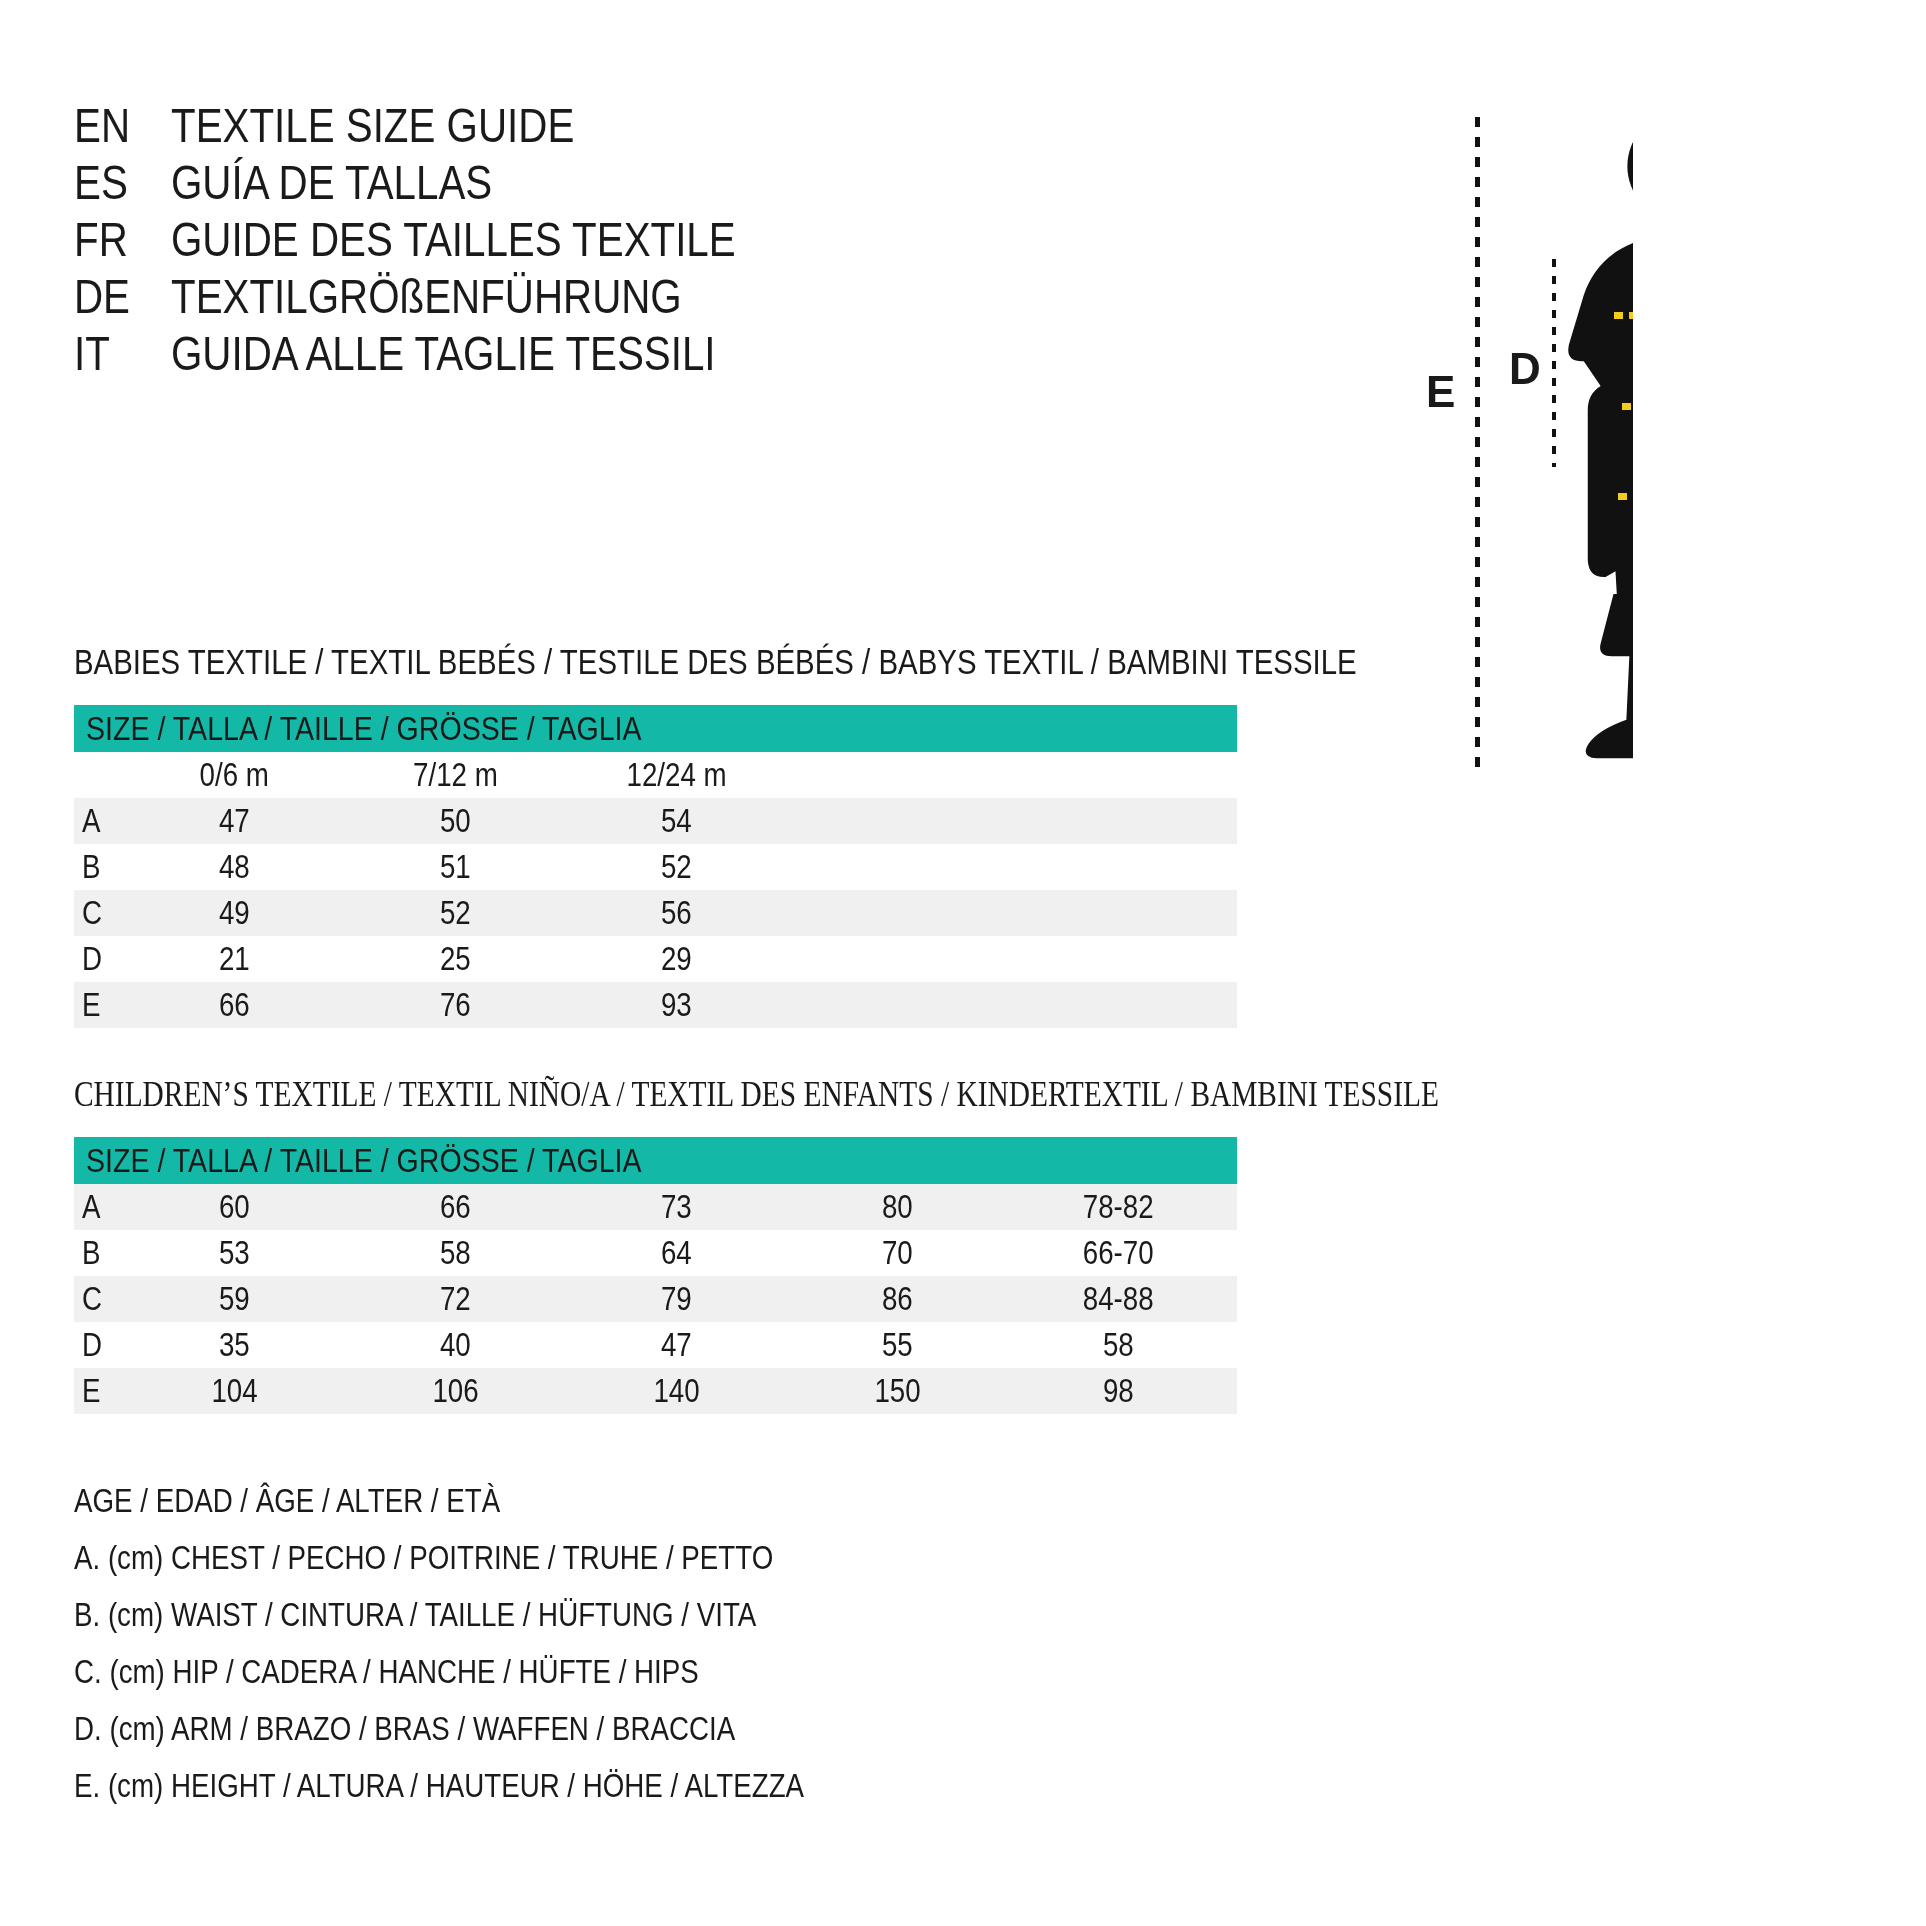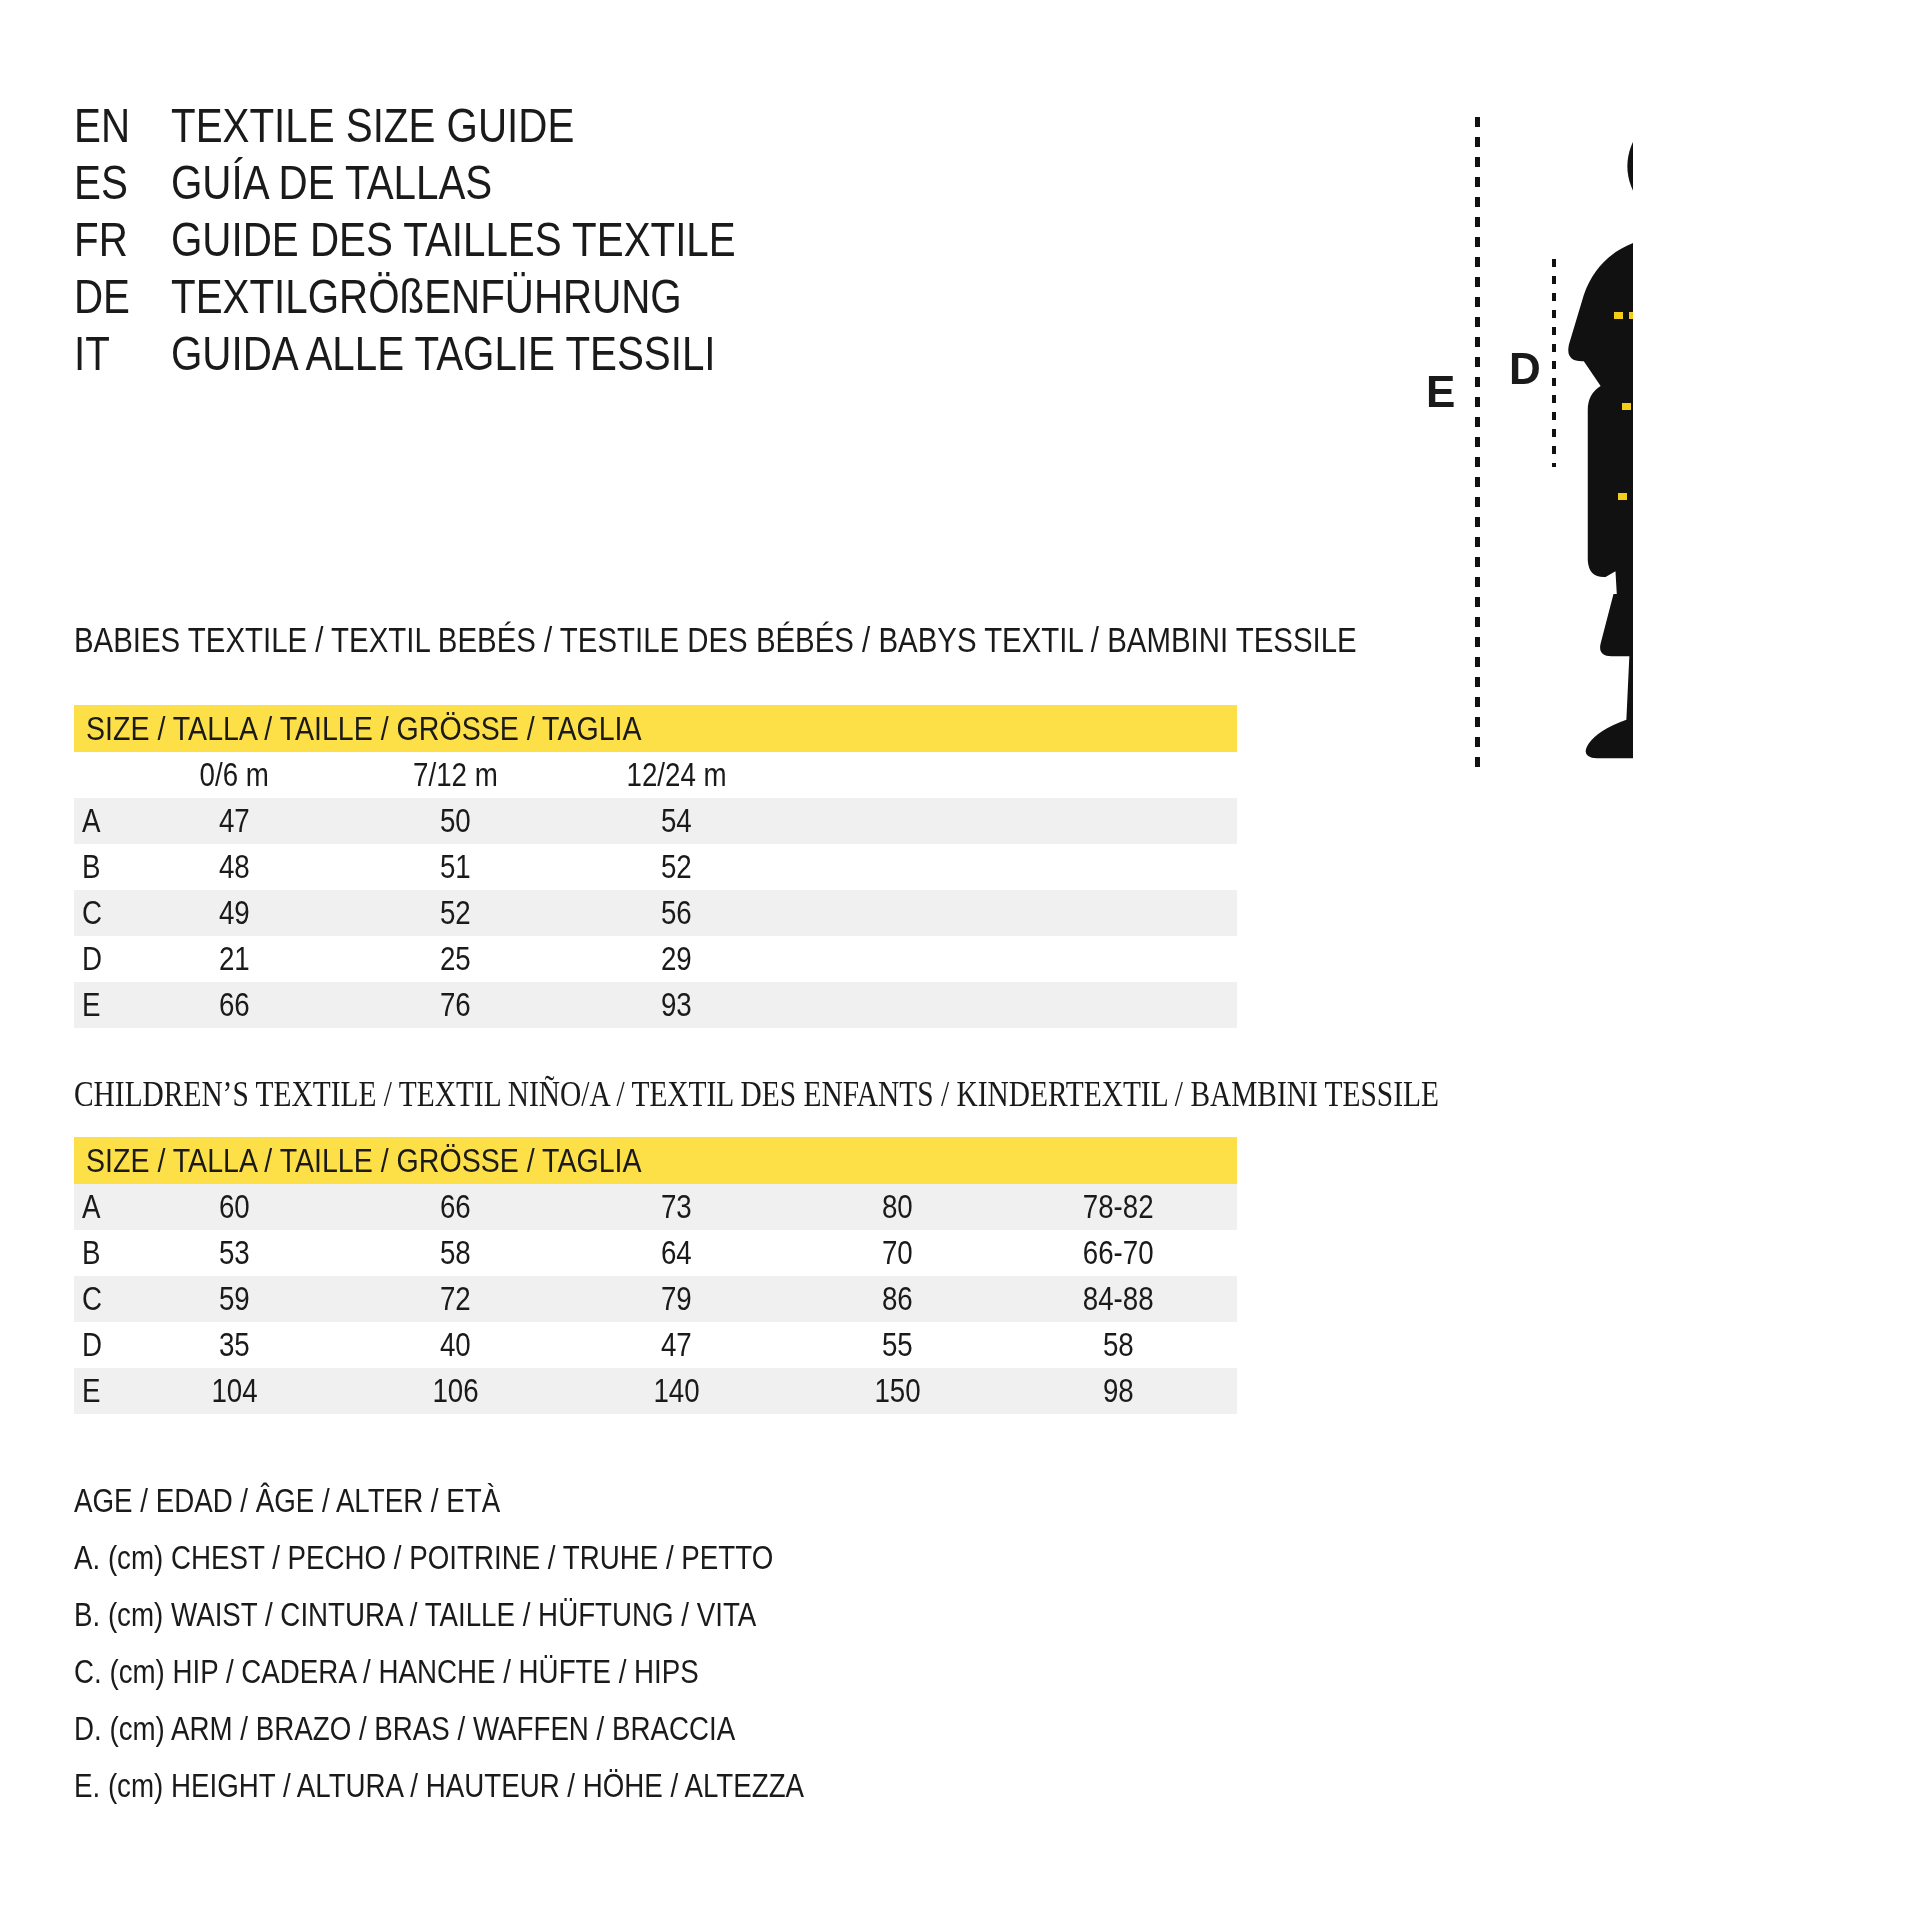--- a/index.html
+++ b/index.html
@@ -14,21 +14,21 @@
   .lang-list{position:absolute;left:74px;top:97px;}
   .lang-row{position:relative;height:57px;line-height:57px;font-size:48px;}
   .lang-code{position:absolute;left:0;}
   .lang-title{position:absolute;left:97px;}
 
   
   .section-heading{position:absolute;left:74px;font-size:35px;line-height:40px;}
 
   
   .size-table{position:absolute;left:74px;width:1163px;}
-  .size-bar{background:#fde047;height:47px;line-height:47px;font-size:34px;padding-left:12px;box-sizing:border-box;}
+  .size-bar{background:#14b8a6;height:47px;line-height:47px;font-size:34px;padding-left:12px;box-sizing:border-box;}
   .t-row{display:grid;height:46px;line-height:46px;font-size:33px;}
   .cols-3{grid-template-columns:50px 221px 221px 221px auto;}
   .cols-5{grid-template-columns:50px 221px 221px 221px 221px 221px auto;}
   .t-row .cell{text-align:center;}
   .t-row .rl{text-align:left;padding-left:8px;}
   .stripe{background:#f0f0f0;}
 
   
   .legend{position:absolute;left:74px;top:1472px;}
   .legend-line{height:57px;line-height:57px;font-size:33px;}
@@ -97,21 +97,21 @@
   <div class="dash-y" style="left:1622px;top:403px;width:114px;"></div>
   <div class="dash-f" style="left:1742px;top:404px;width:34px;"></div>
   <div class="dash-k" style="left:1779px;top:404px;width:48px;"></div>
   <div class="mlabel" style="left:1837px;top:385px;">B</div>
 
   <div class="dash-y" style="left:1618px;top:493px;width:124px;"></div>
   <div class="dash-f" style="left:1742px;top:494px;width:34px;"></div>
   <div class="dash-k" style="left:1779px;top:494px;width:48px;"></div>
   <div class="mlabel" style="left:1837px;top:475px;">C</div>
 
-  <div class="section-heading" style="top:620px;">
+  <div class="section-heading" style="top:642px;">
     <span class="cond">BABIES TEXTILE / TEXTIL BEBÉS / TESTILE DES BÉBÉS / BABYS TEXTIL / BAMBINI TESSILE</span>
   </div>
 
   <div class="size-table" style="top:705px;">
     <div class="size-bar">
       <span class="cond">SIZE / TALLA / TAILLE / GRÖSSE / TAGLIA</span>
     </div>
     <div class="t-row cols-3">
       <div class="cell rl"></div>
       <div class="cell"><span class="cond-c">0/6 m</span></div>

